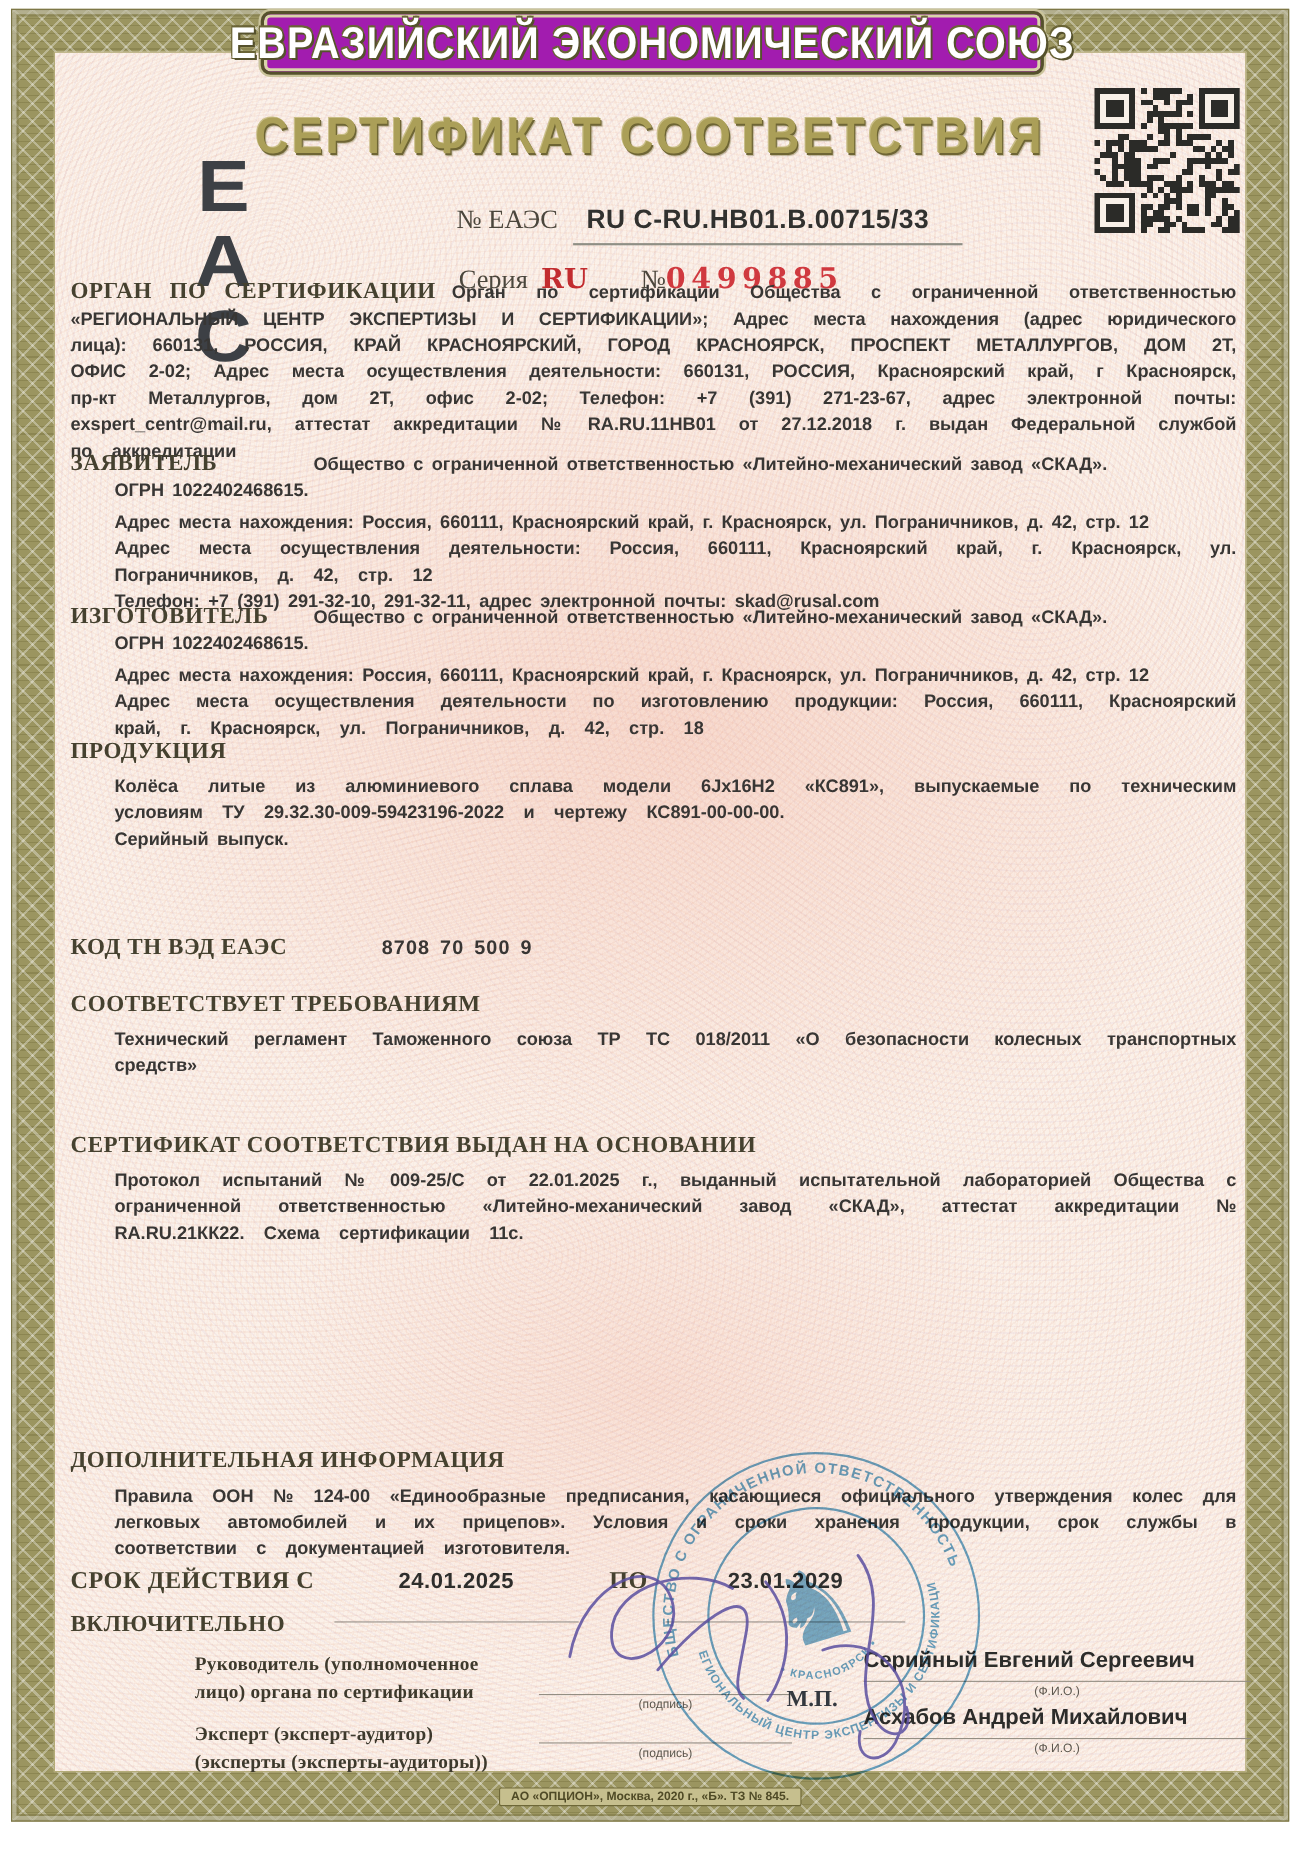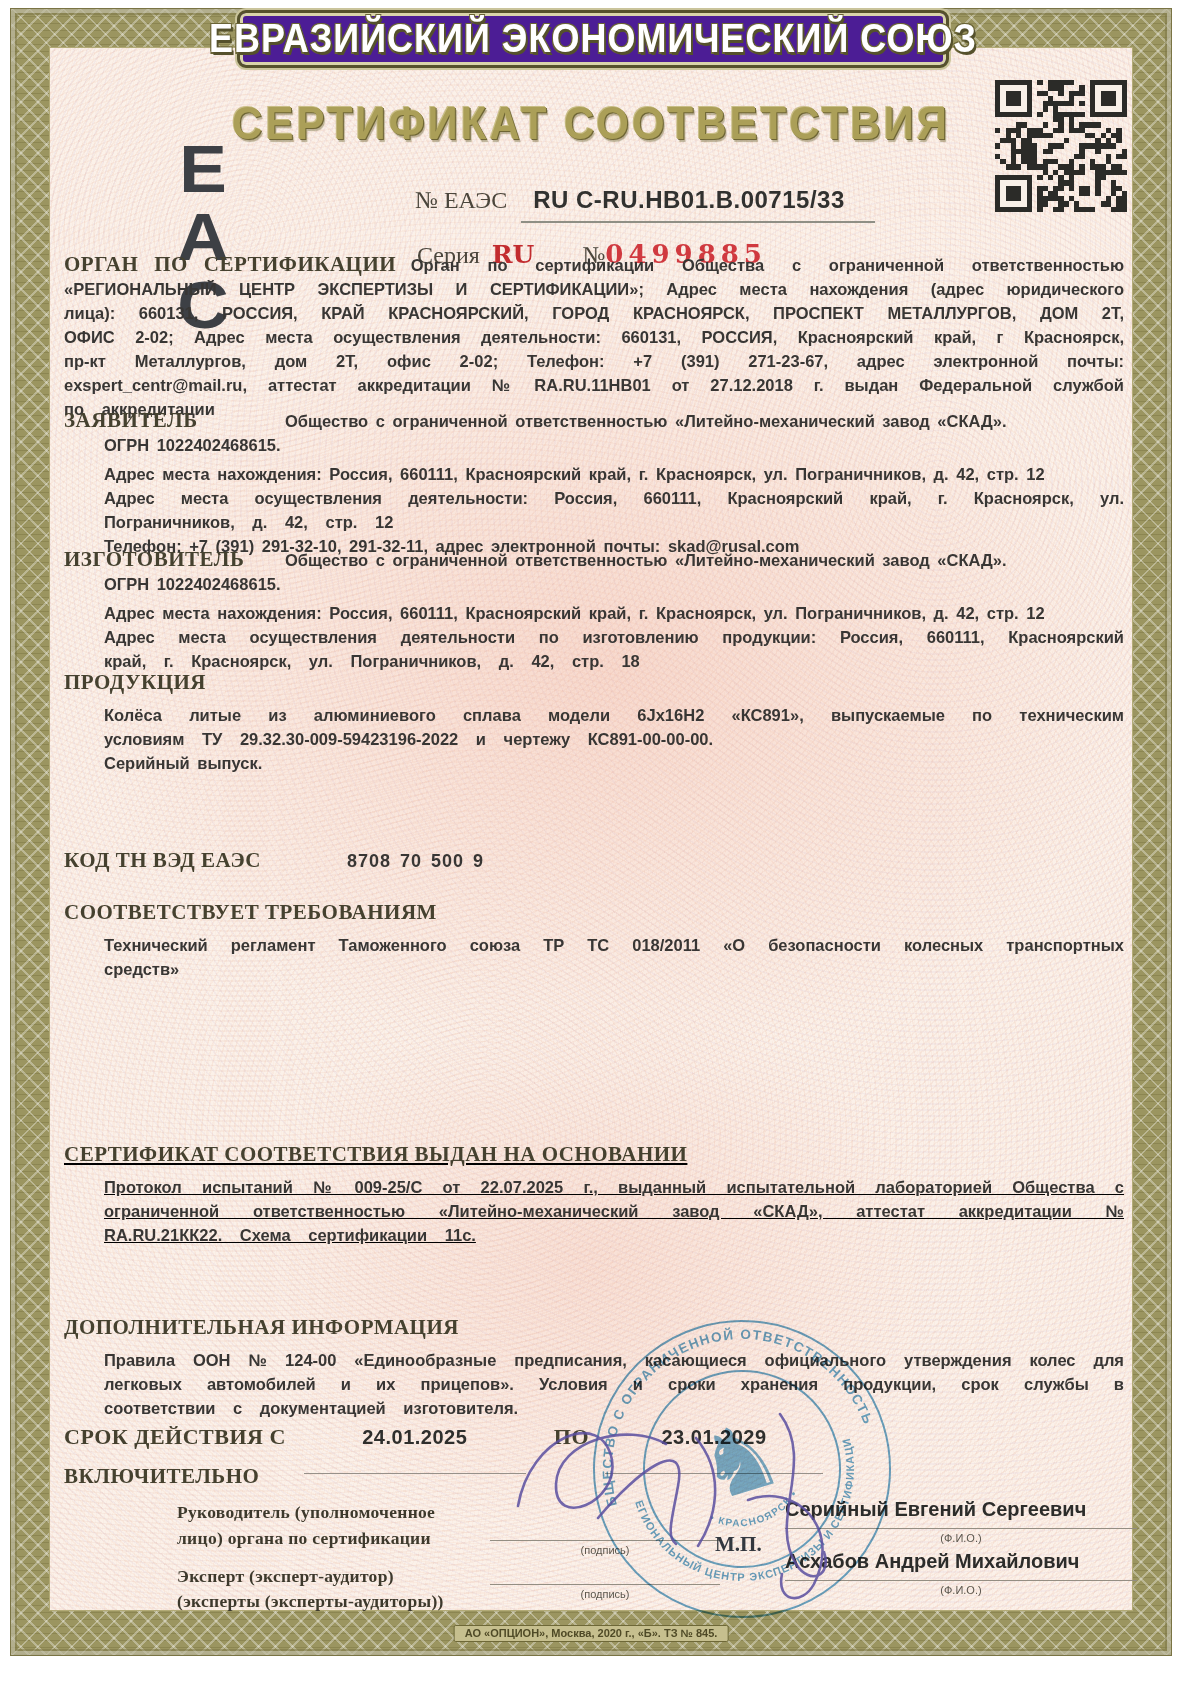--- a/index.html
+++ b/index.html
@@ -20,21 +20,21 @@
     background-image:
       radial-gradient(ellipse 760px 560px at 52% 40%, rgba(240,170,150,.34), rgba(240,170,150,0) 70%),
       radial-gradient(ellipse 500px 380px at 50% 78%, rgba(238,160,140,.22), rgba(238,160,140,0) 70%),
       repeating-radial-gradient(circle at 18% 12%, rgba(205,120,90,.07) 0 1.5px, transparent 1.5px 5px),
       repeating-radial-gradient(circle at 82% 28%, rgba(140,110,190,.06) 0 1.5px, transparent 1.5px 6px),
       repeating-radial-gradient(circle at 40% 70%, rgba(225,140,100,.07) 0 1.5px, transparent 1.5px 5.5px),
       repeating-linear-gradient(100deg, rgba(230,150,120,.05) 0 1px, transparent 1px 4px);
     border:1px solid #b3ab77;}
 
   .band{position:absolute;left:237px;top:10px;width:706px;height:52px;z-index:6;
-    background:#4c1d95;border:3px solid #55512c;border-radius:9px;
+    background:#a21caf;border:3px solid #55512c;border-radius:9px;
     box-shadow: inset 0 0 0 3px #d9d4aa, 0 0 0 2px #cac49b;
     display:flex;align-items:center;justify-content:center;}
   .band-text{font-weight:bold;font-size:36px;color:#ffffff;letter-spacing:1px;
     transform:scaleY(1.12);white-space:nowrap;
     text-shadow:2px 2px 0 #55512c,-1px -1px 0 #6a6436,1px -1px 0 #6a6436,-1px 1px 0 #6a6436;}
 
   .eac{position:absolute;left:120px;top:84px;writing-mode:vertical-rl;text-orientation:upright;
     font-weight:bold;font-size:66px;line-height:1;letter-spacing:-6px;color:#3d4045;
     transform:scaleX(1.08);}
 
@@ -69,21 +69,21 @@
   .rowflex .body{flex:1;}
 
   .org{top:204px;text-align:justify;}
   .applicant{top:360px;}
   .manufacturer{top:499px;}
   .product{top:622px;}
   .tnved{top:800px;display:flex;align-items:baseline;}
   .tnved .sech{flex:none;width:283px;}
   .tnved .body{font-size:18px;letter-spacing:1px;}
   .requirements{top:852px;}
-  .basis{top:1094px;text-decoration:underline;}
+  .basis{top:980px;}
   .additional{top:1267px;}
   .sec .body.block{margin-top:8px;}
   .gap6{margin-top:5px;}
 
   .validity{top:1376px;display:flex;align-items:baseline;}
   .validity .sech{font-size:22px;}
   .dateslot{flex:none;border-bottom:1.5px solid #97918a;text-align:center;padding-bottom:24px;}
   .slot1{width:222px;margin-left:18px;}
   .slot2{width:218px;margin-left:16px;}
   .po{margin-left:28px;}
@@ -391,21 +391,21 @@
         <span class="body">8708 70 500 9</span>
       </div>
 
       <div class="sec requirements">
         <div class="sech">СООТВЕТСТВУЕТ ТРЕБОВАНИЯМ</div>
         <div class="body ind spread block">Технический регламент Таможенного союза ТР ТС 018/2011 «О безопасности колесных транспортных средств»</div>
       </div>
 
       <div class="sec basis">
         <div class="sech">СЕРТИФИКАТ СООТВЕТСТВИЯ ВЫДАН НА ОСНОВАНИИ</div>
-        <div class="body ind spread block">Протокол испытаний № 009-25/С от 22.07.2025 г., выданный испытательной лабораторией Общества с ограниченной ответственностью «Литейно-механический завод «СКАД», аттестат аккредитации № RA.RU.21КК22. Схема сертификации 11с.</div>
+        <div class="body ind spread block">Протокол испытаний № 009-25/С от 22.01.2025 г., выданный испытательной лабораторией Общества с ограниченной ответственностью «Литейно-механический завод «СКАД», аттестат аккредитации № RA.RU.21КК22. Схема сертификации 11с.</div>
       </div>
 
       <div class="sec additional">
         <div class="sech">ДОПОЛНИТЕЛЬНАЯ ИНФОРМАЦИЯ</div>
         <div class="body ind spread block">Правила ООН № 124-00 «Единообразные предписания, касающиеся официального утверждения колес для легковых автомобилей и их прицепов». Условия и сроки хранения продукции, срок службы в соответствии с документацией изготовителя.</div>
       </div>
 
       <div class="sec validity">
         <span class="sech">СРОК ДЕЙСТВИЯ С</span>
         <span class="dateslot slot1">

